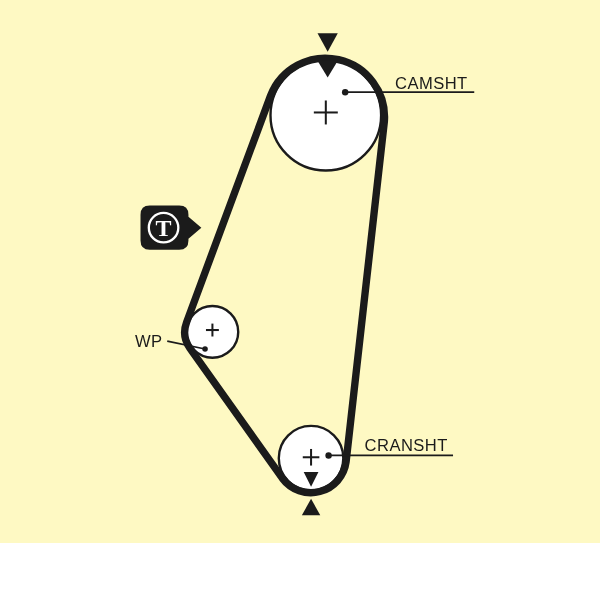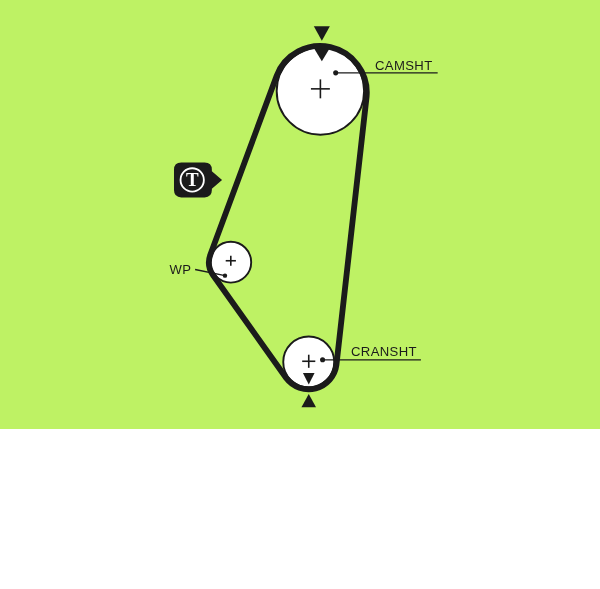--- a/index.html
+++ b/index.html
@@ -2,23 +2,23 @@
 <html><head>
 <meta charset="utf-8">
 <style>
   html, body {
     margin: 0;
     padding: 0;
     background: #ffffff;
   }
   .stage {
     width: 600px;
-    height: 429px;
+    height: 543px;
     position: relative;
-    background: #bef264;
+    background: #fef9c3;
     overflow: hidden;
   }
   svg {
     display: block;
     width: 100%;
     height: 100%;
   }
   .pulley { fill: #ffffff; stroke: #1b1b1b; stroke-width: 2.6; }
   .belt { fill: none; stroke: #1b1b1b; stroke-width: 8; stroke-linejoin: round; }
   .mark { fill: #1b1b1b; }

